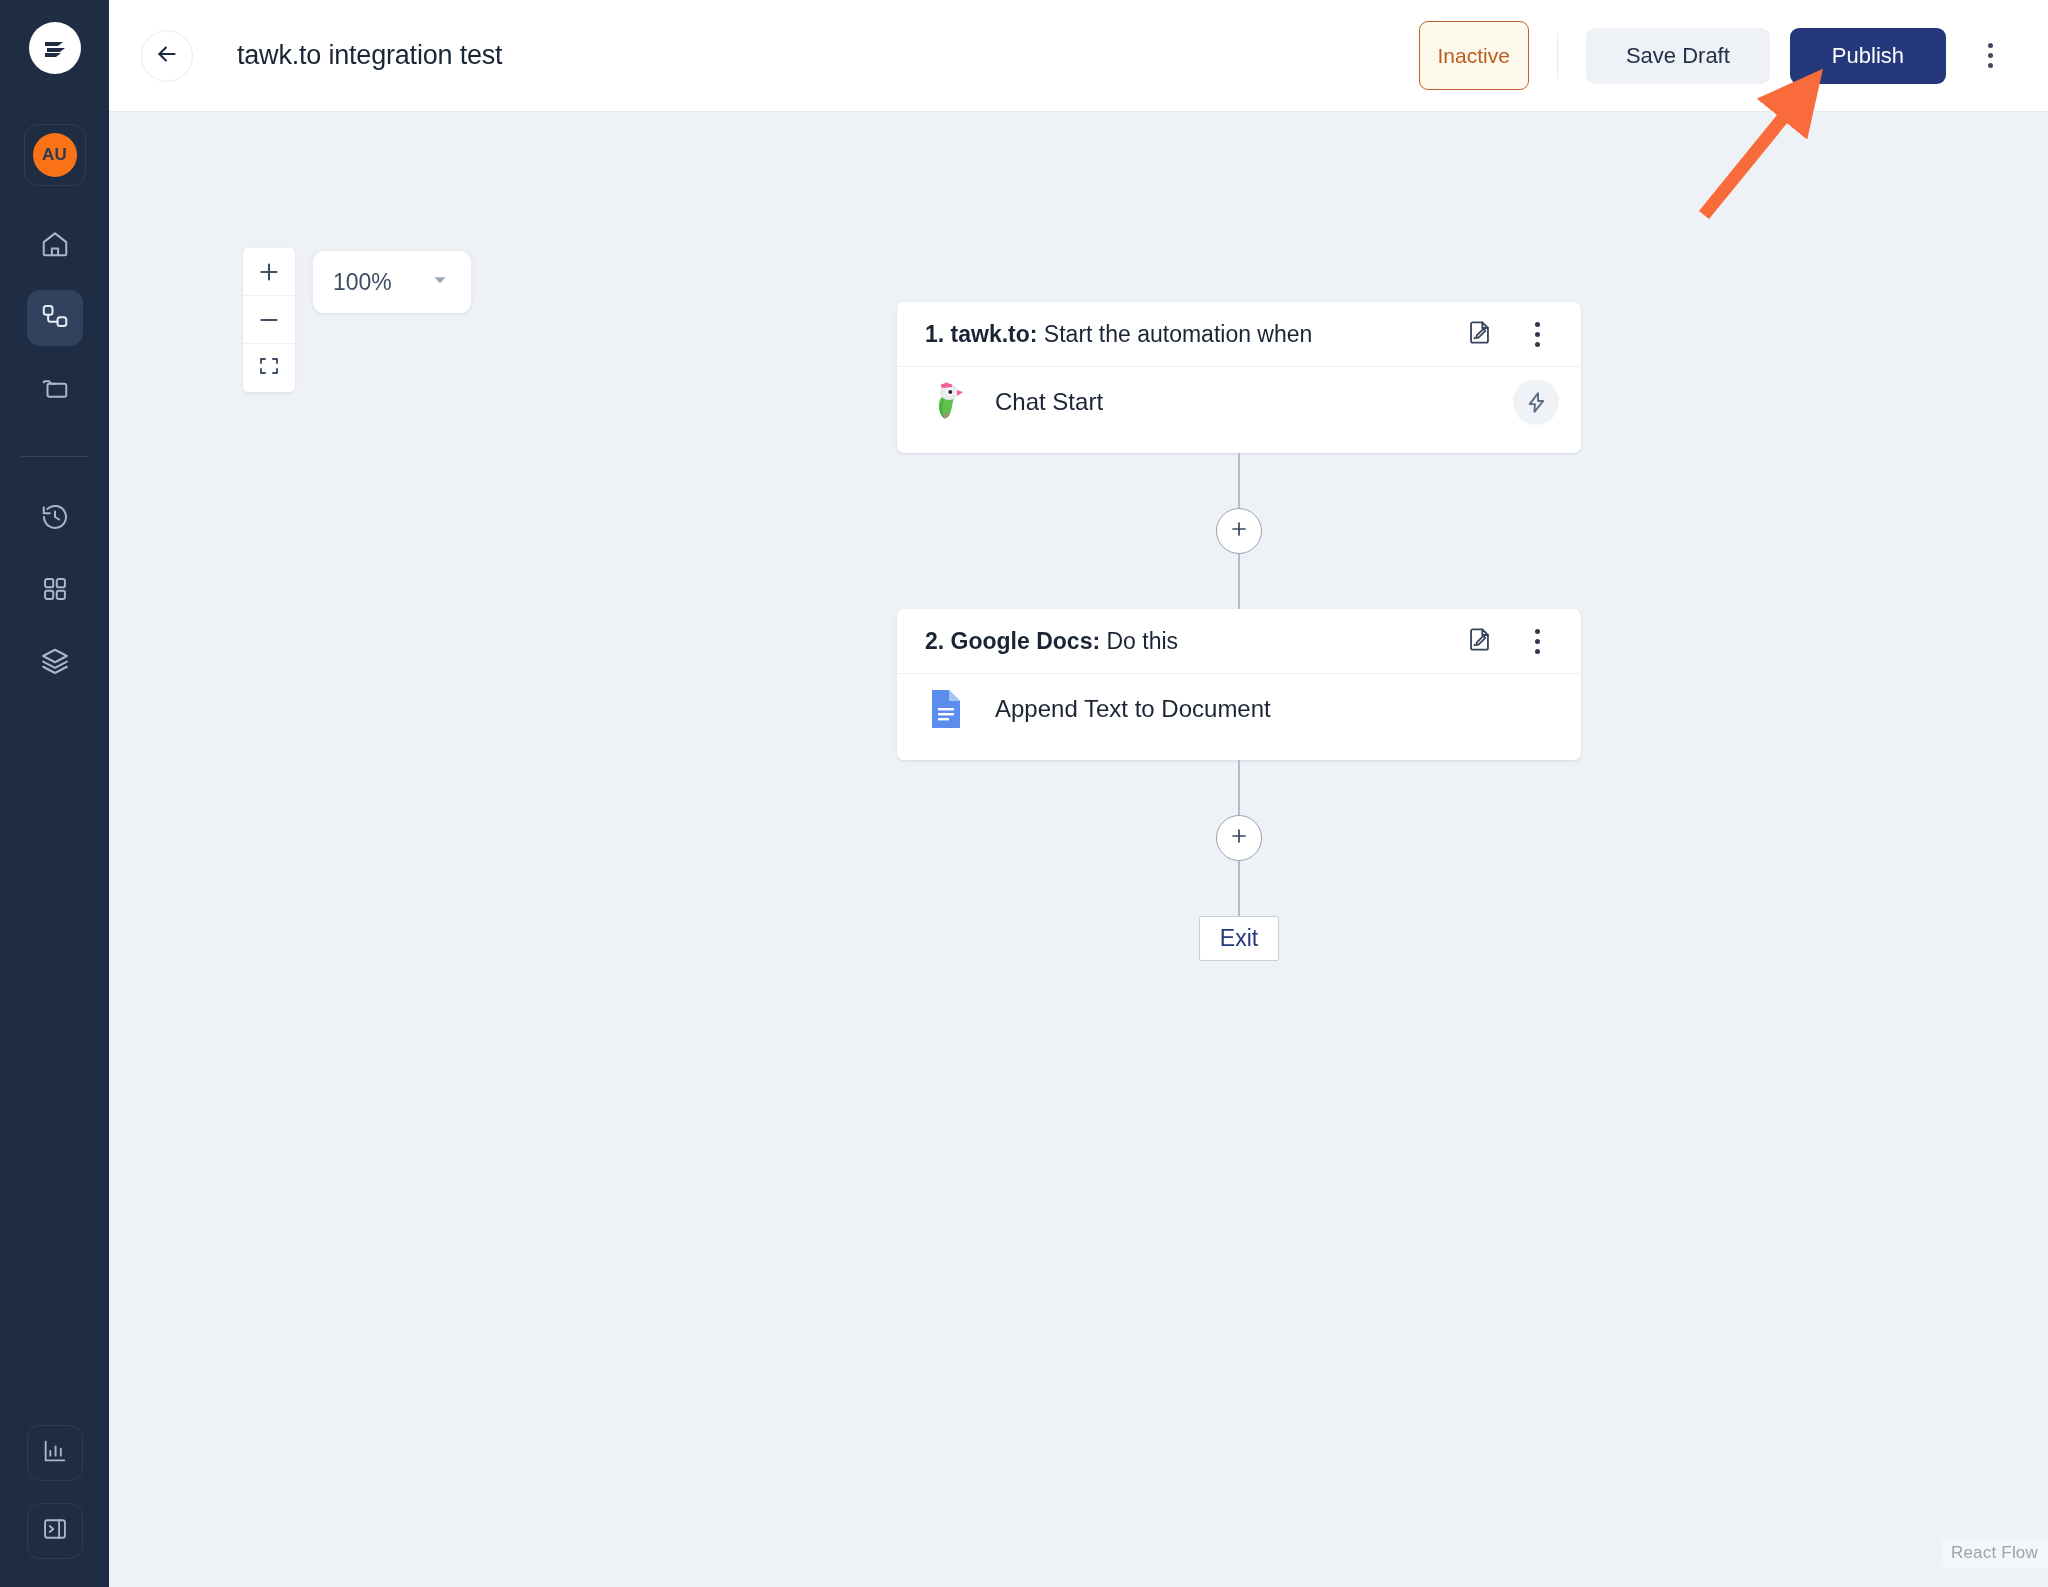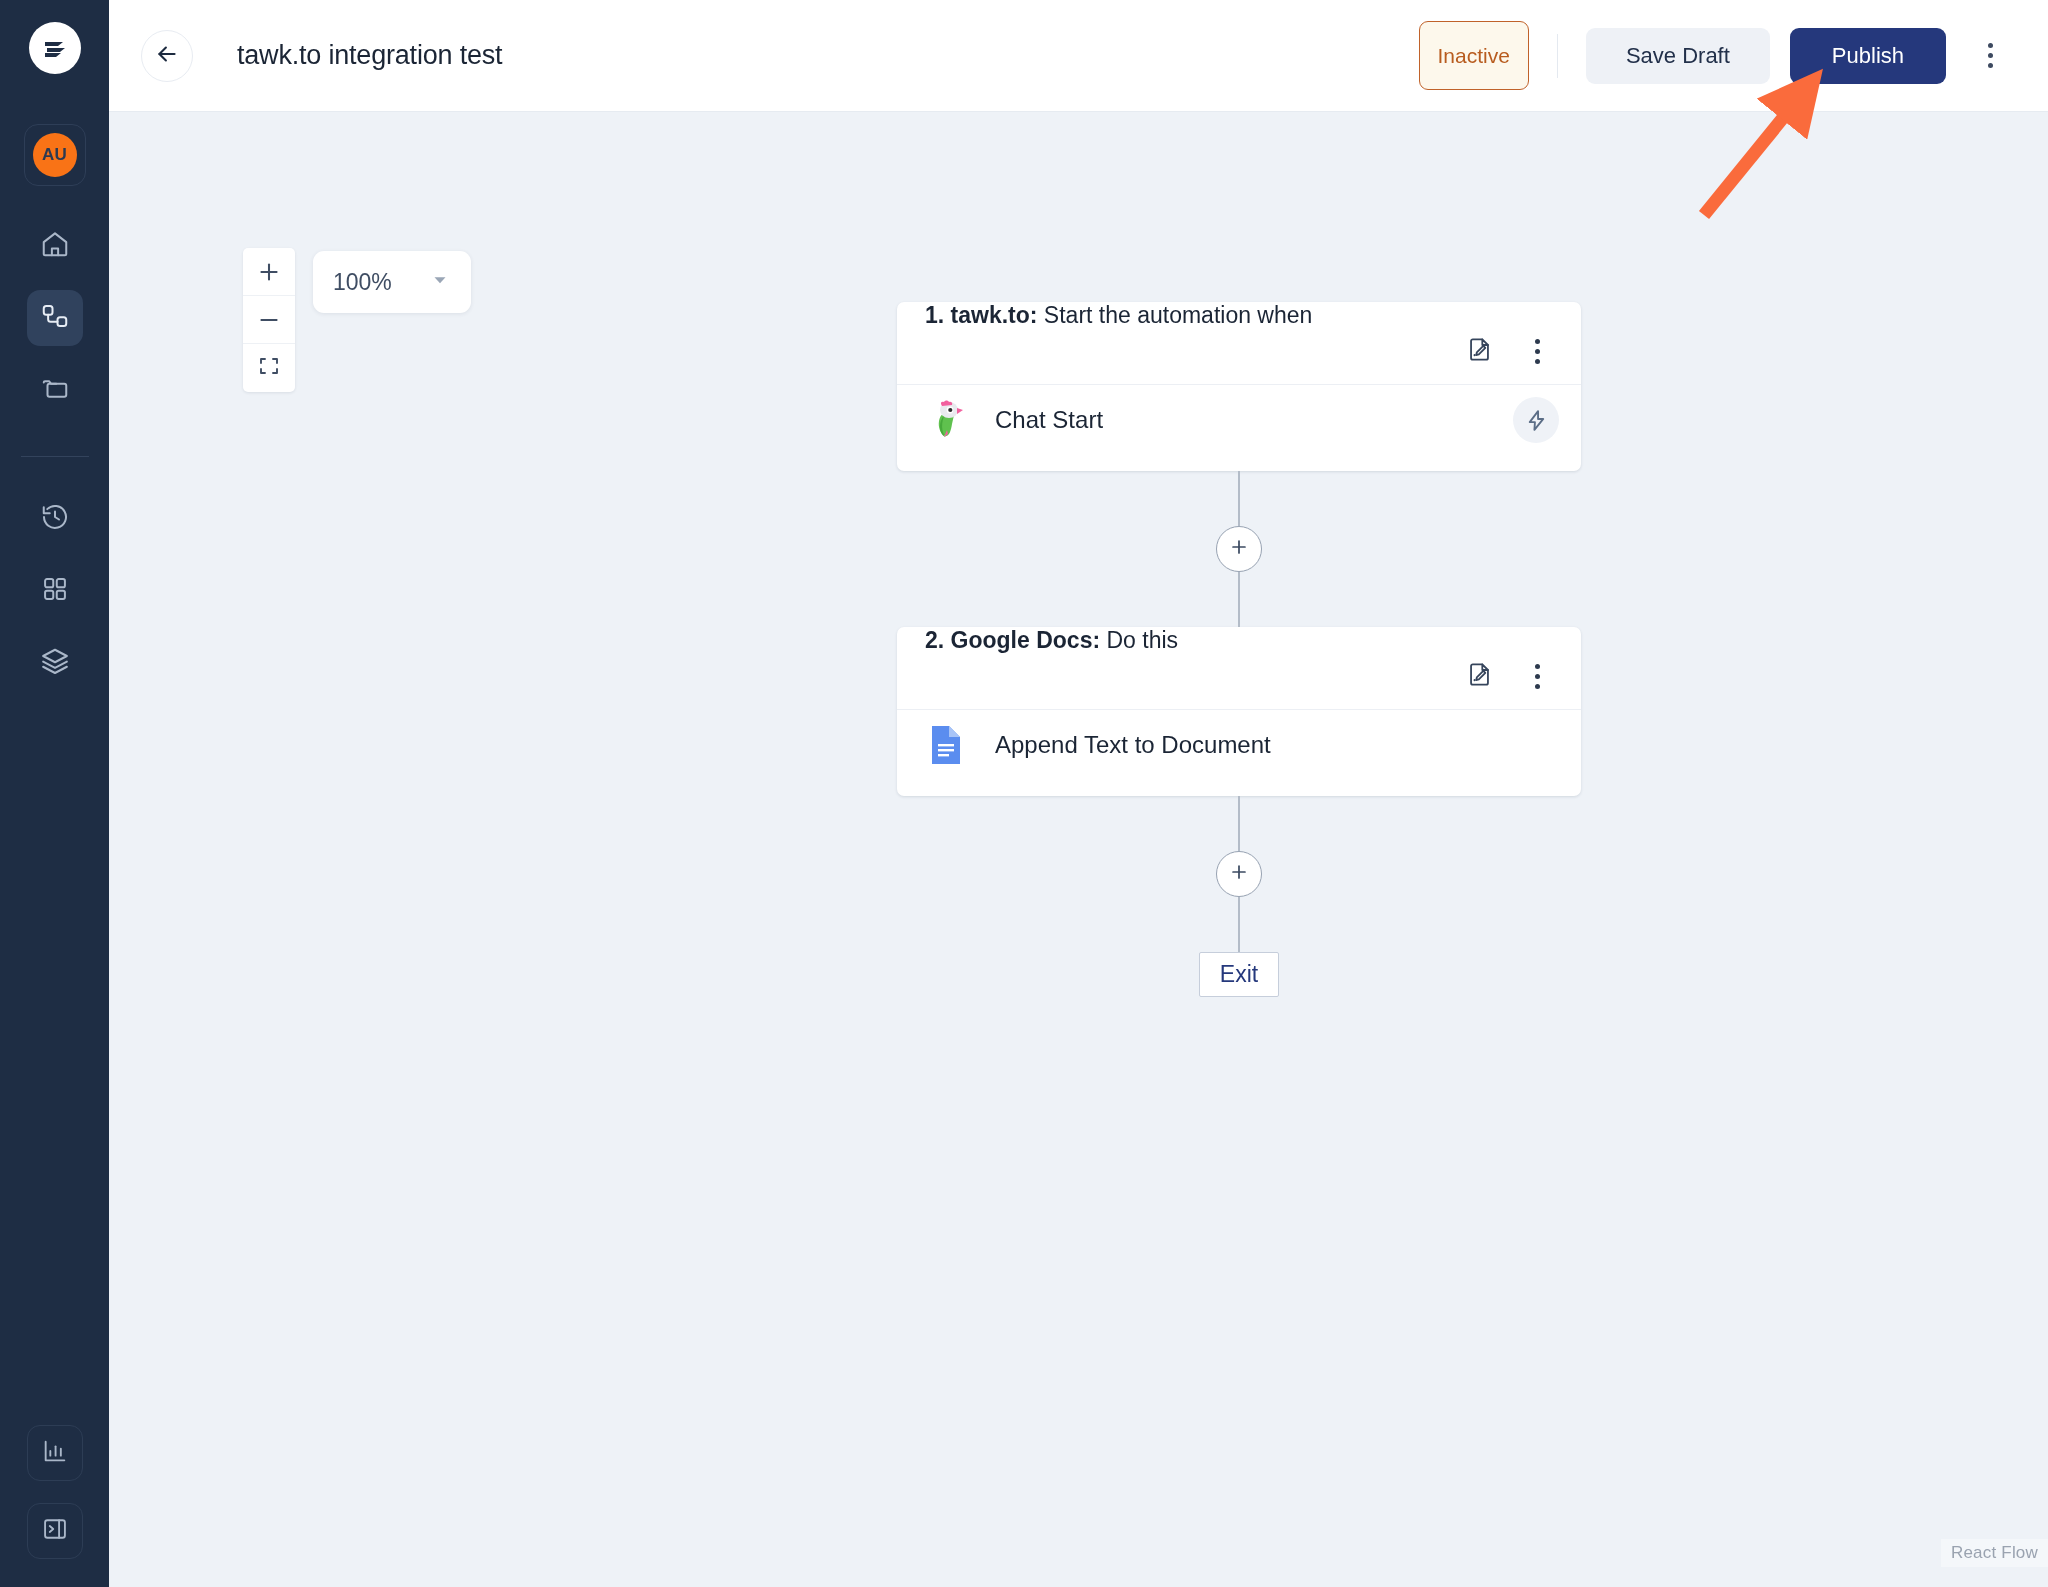--- a/index.html
+++ b/index.html
@@ -120,24 +120,23 @@
 
   
   .flow { position: absolute; left: 788px; top: 190px; width: 684px; }
 
   .node {
     background: #fff; border-radius: 7px;
     box-shadow: 0 1px 3px rgba(27,43,68,.13);
     width: 684px;
   }
   .node-head {
-    height: 83px; display: flex; align-items: flex-start;
+    height: 65px; display: flex; align-items: center;
     padding: 0 22px 0 28px;
     border-bottom: 1px solid #eceff4;
-    flex-direction: column;
   }
   .node-title { font-size: 23px; color: #1b2535; }
   .node-title b { font-weight: 700; }
   .node-head-actions { margin-left: auto; display: flex; align-items: center; gap: 14px; }
   .icon-btn { width: 44px; height: 44px; display: flex; align-items: center; justify-content: center; color: #36455c; }
   .kebab-v { display: flex; flex-direction: column; gap: 5px; align-items: center; }
   .kebab-v i { width: 5px; height: 5px; border-radius: 50%; background: #2d3a4e; display: block; }
 
   .node-body { height: 86px; display: flex; align-items: center; padding: 0 22px 16px 28px; }
   .node-app-icon { width: 42px; height: 42px; display: flex; align-items: center; justify-content: center; }

